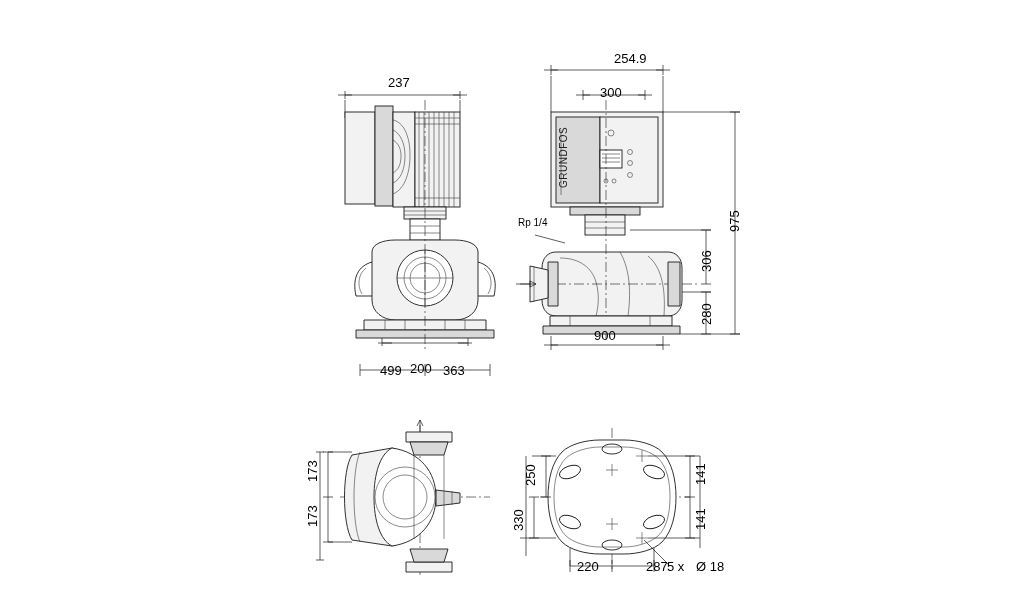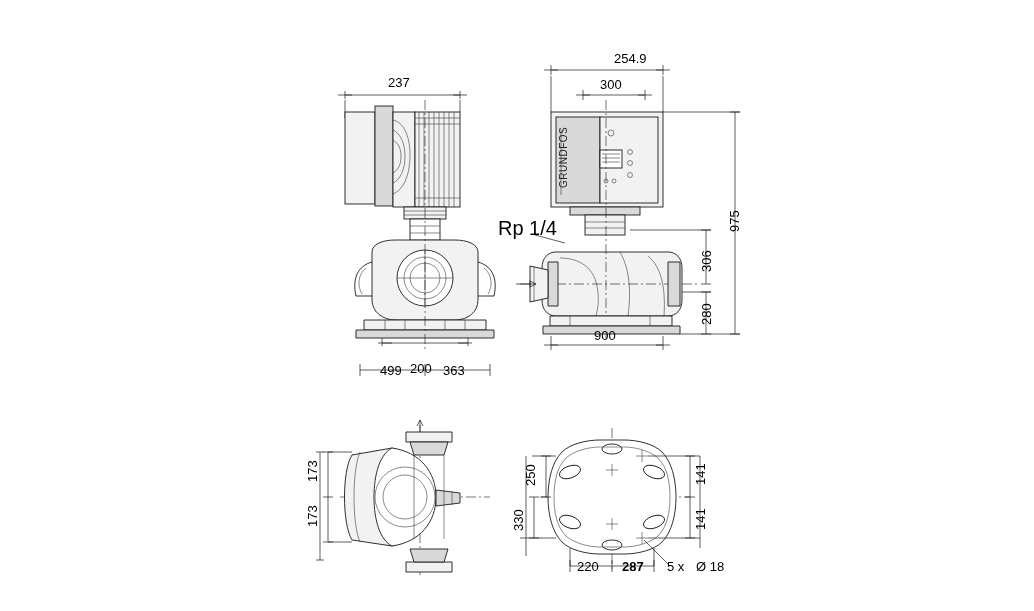--- a/index.html
+++ b/index.html
@@ -259,36 +259,36 @@
   </svg>
 
   <div class="brand" style="left:558px; top:188px; transform: rotate(-90deg); transform-origin: left top;">GRUNDFOS</div>
 
   <div class="dim" style="left:388px; top:76px;">237</div>
   <div class="dim" style="left:410px; top:338px;margin-top:24px;">200</div>
   <div class="dim" style="left:380px; top:364px;">499</div>
   <div class="dim" style="left:443px; top:364px;">363</div>
 
   <div class="dim" style="left:583px; top:52px;margin-left:31px;">254.9</div>
-  <div class="dim" style="left:600px; top:78px;">300</div>
+  <div class="dim" style="left:600px; top:86px;">300</div>
   <div class="dim vert" style="left:728px; top:232px; transform: rotate(-90deg);">975</div>
   <div class="dim vert" style="left:700px; top:272px; transform: rotate(-90deg);">306</div>
   <div class="dim vert" style="left:700px; top:325px; transform: rotate(-90deg);">280</div>
   <div class="dim" style="left:594px; top:329px;">900</div>
-  <div class="dim" style="left:498px; top:218px; font-size:20px;text-align:center;">Rp 1/4</div>
+  <div class="dim" style="left:518px; top:218px; font-size:10px;text-align:center;">Rp 1/4</div>
 
   <div class="dim vert" style="left:306px; top:482px; transform: rotate(-90deg);">173</div>
   <div class="dim vert" style="left:306px; top:527px; transform: rotate(-90deg);">173</div>
 
   <div class="dim vert" style="left:524px; top:486px; transform: rotate(-90deg);">250</div>
   <div class="dim vert" style="left:512px; top:531px; transform: rotate(-90deg);">330</div>
   <div class="dim vert" style="left:694px; top:485px; transform: rotate(-90deg);">141</div>
   <div class="dim vert" style="left:694px; top:530px; transform: rotate(-90deg);">141</div>
   <div class="dim" style="left:577px; top:560px;">220</div>
-  <div class="dim" style="left:622px; top:560px;font-weight:bold;">287</div>
+  <div class="dim" style="left:646px; top:560px;">287</div>
 
   <div class="dim" style="left:667px; top:560px;">
     <span>5 x</span>
     <span style="margin-left:8px;">Ø</span>
     <span style="">18</span>
   </div>
 
 </div>
 
 </body></html>

